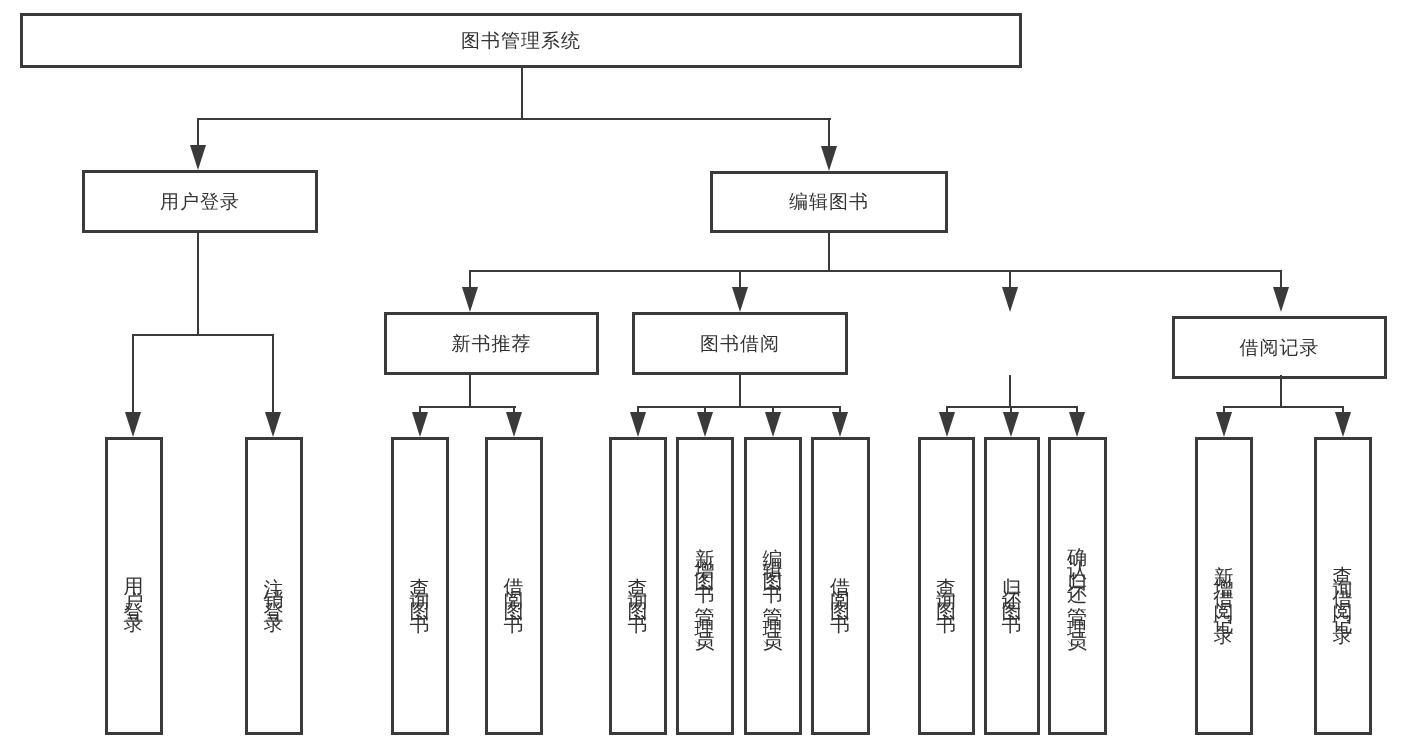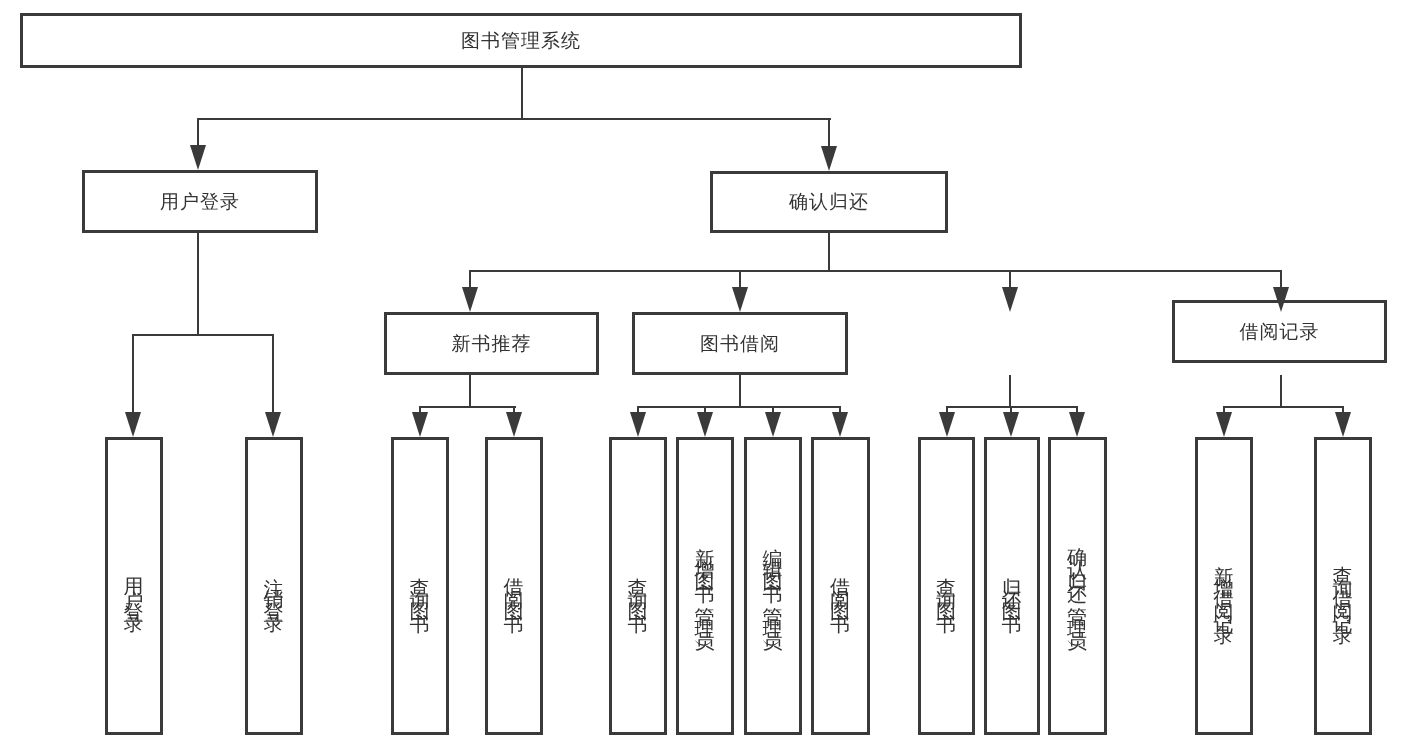--- a/index.html
+++ b/index.html
@@ -58,33 +58,33 @@
 
   <div class="node" style="left:20px;top:13px;width:1002px;height:55px;font-family:Liberation Mono, monospace;">
     <span class="hlabel">图书管理系统</span>
   </div>
 
   <div class="node" style="left:82px;top:170px;width:236px;height:63px;">
     <span class="hlabel">用户登录</span>
   </div>
 
   <div class="node" style="left:710px;top:171px;width:238px;height:62px;">
-    <span class="hlabel">确认归还</span>
+    <span class="hlabel">编辑图书</span>
   </div>
 
   <div class="node" style="left:384px;top:312px;width:215px;height:63px;">
     <span class="hlabel">新书推荐</span>
   </div>
 
   <div class="node" style="left:632px;top:312px;width:216px;height:63px;">
     <span class="hlabel">图书借阅</span>
   </div>
 
 
-  <div class="node" style="left:1172px;top:300px;width:215px;height:63px;">
+  <div class="node" style="left:1172px;top:316px;width:215px;height:63px;">
     <span class="hlabel">借阅记录</span>
   </div>
 
   <div class="node" style="left:105px;top:437px;width:58px;height:298px;">
     <span class="vlabel">用户登录</span>
   </div>
   <div class="node" style="left:245px;top:437px;width:58px;height:298px;">
     <span class="vlabel">注销登录</span>
   </div>
 

